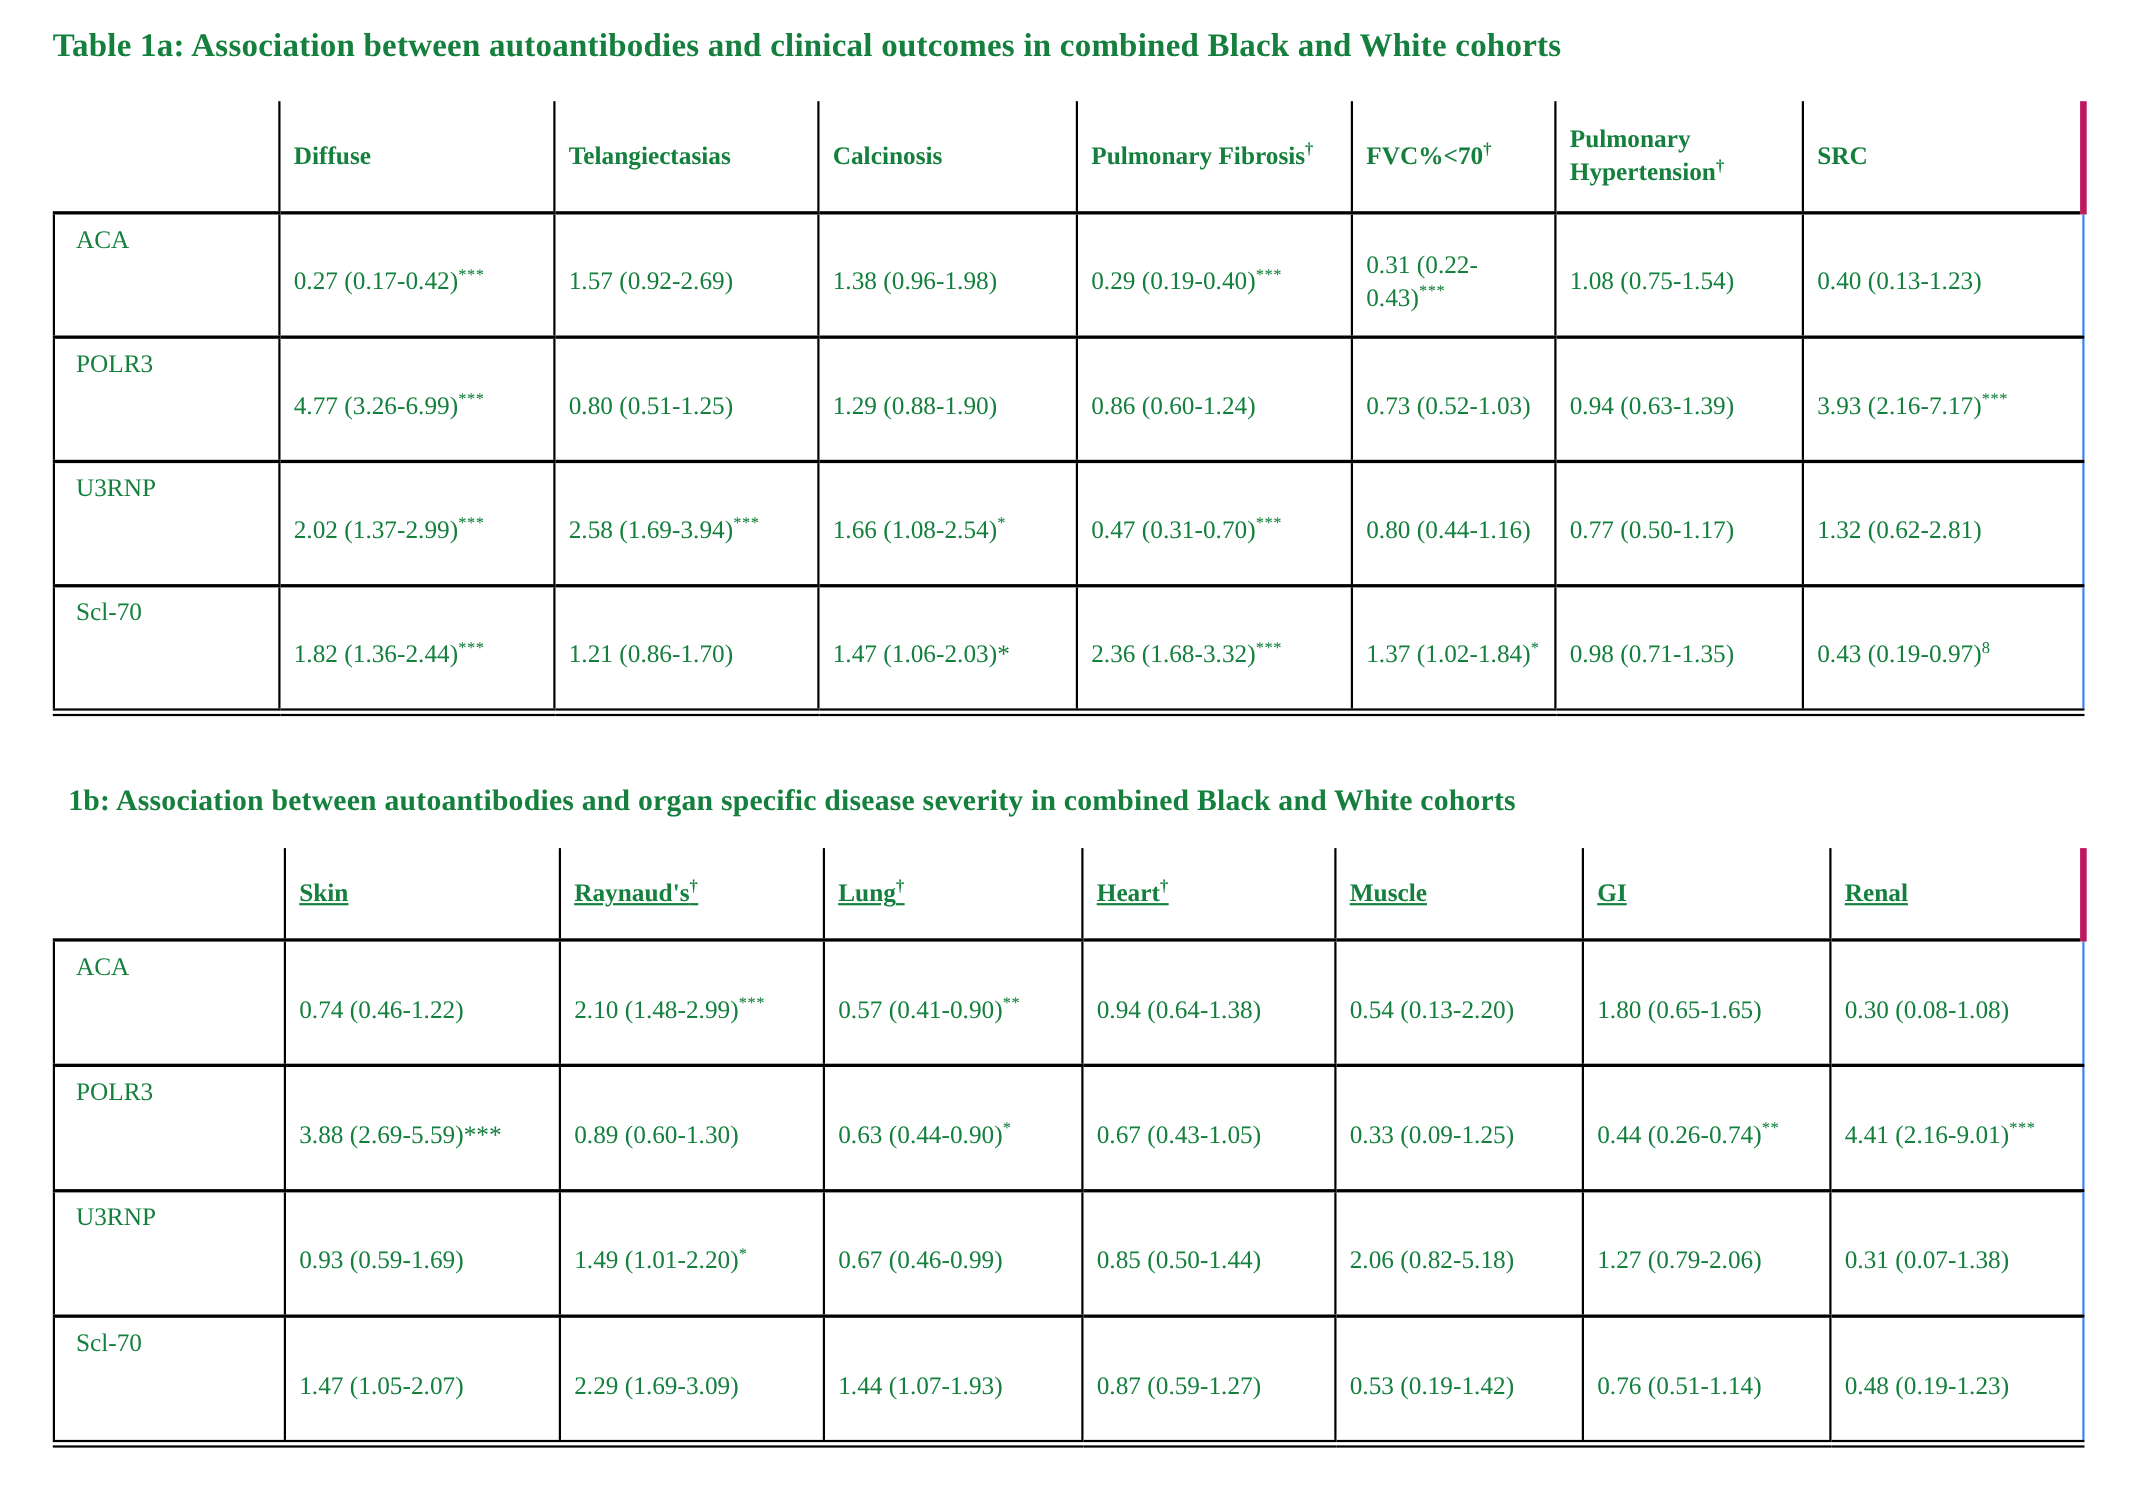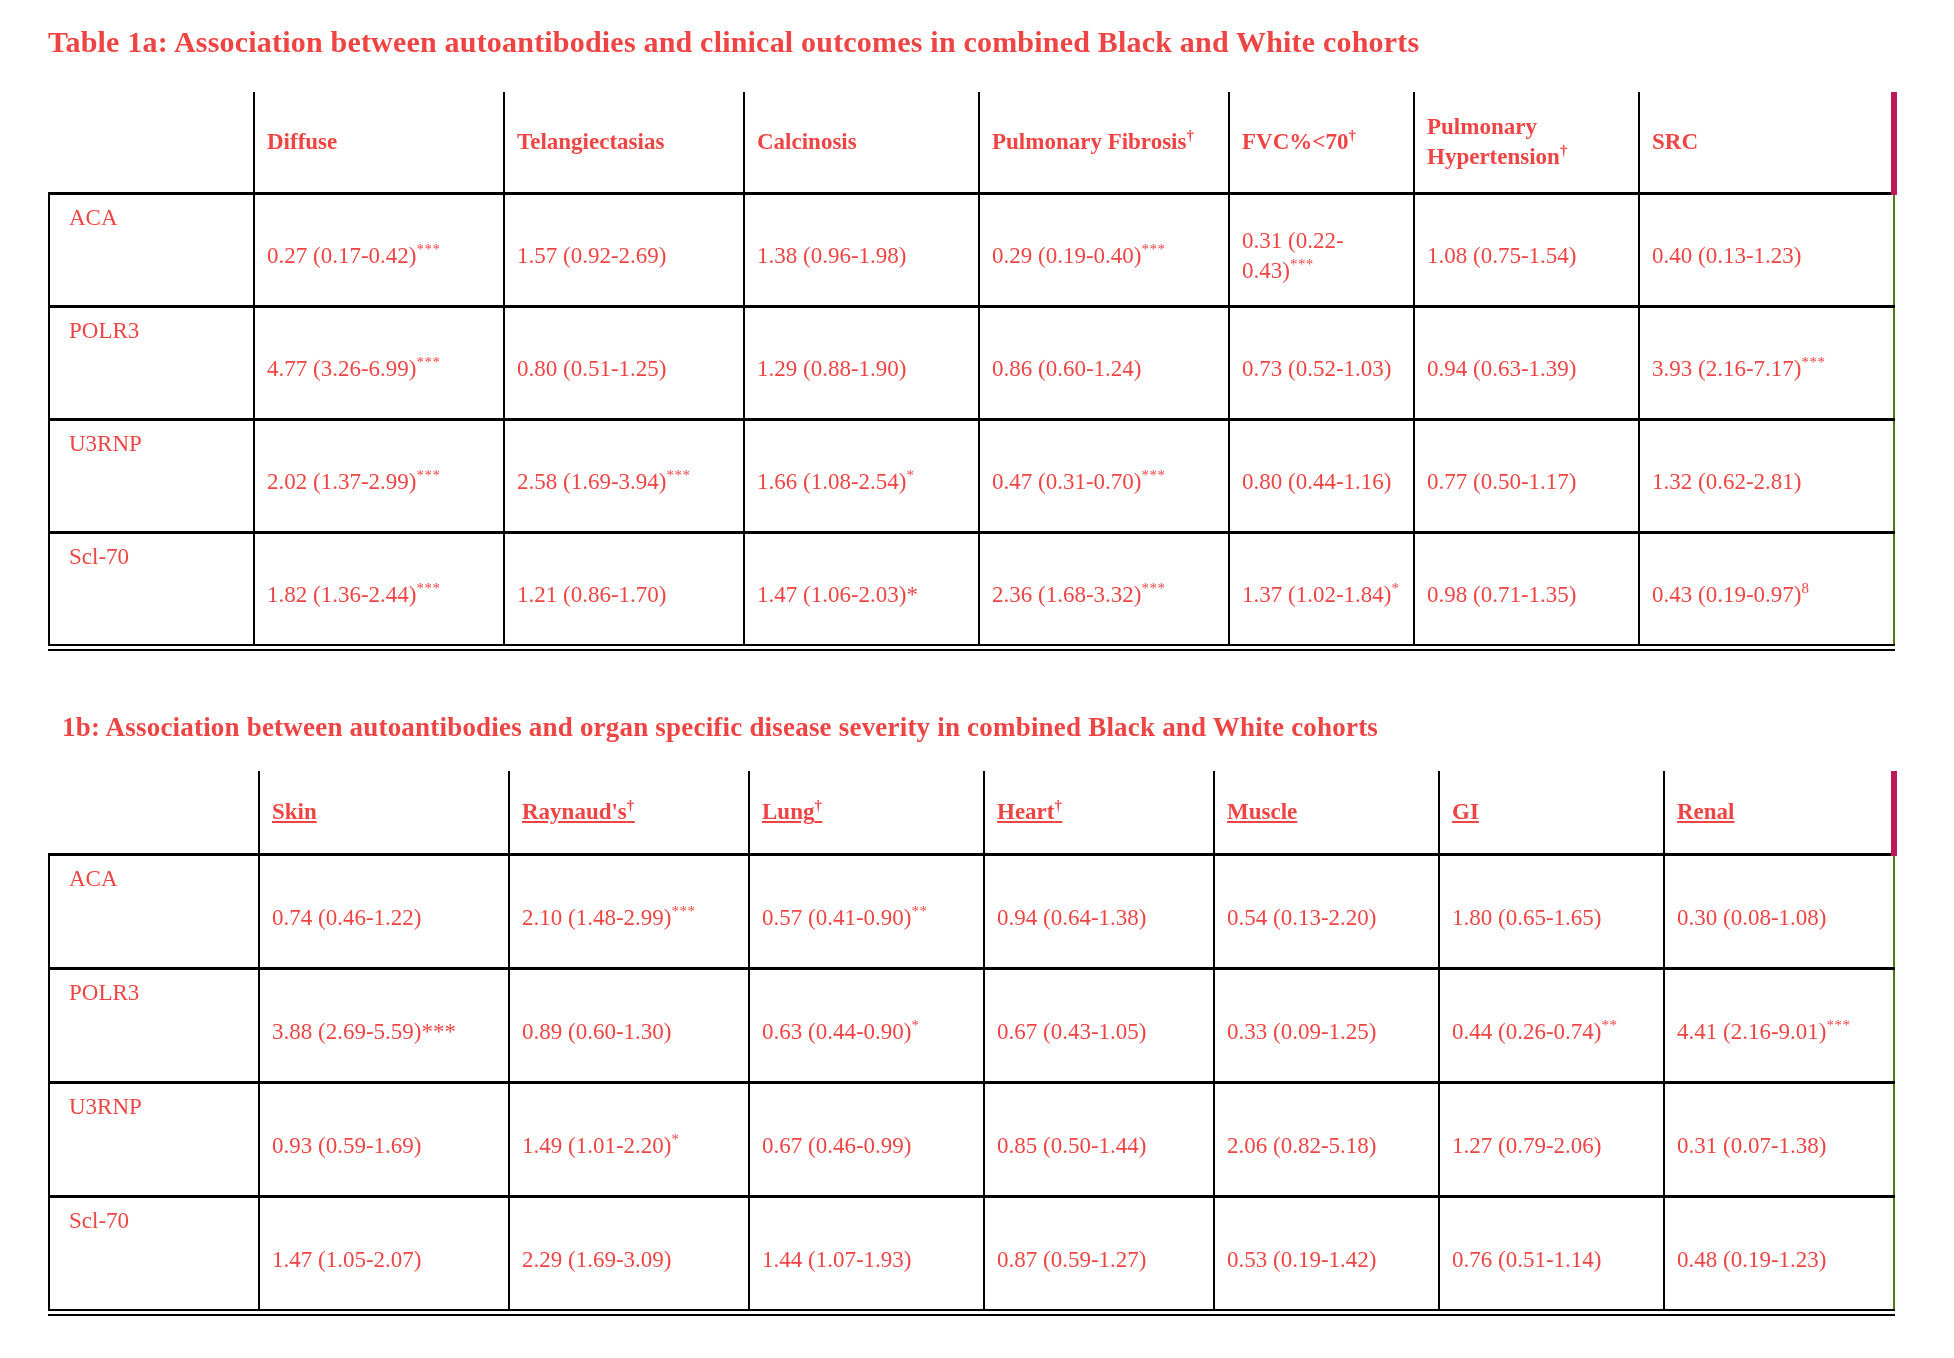--- a/index.html
+++ b/index.html
@@ -1,19 +1,19 @@
 <!DOCTYPE html>
 <html><head>
 <meta charset="utf-8">
 <style>
   html, body { margin: 0; padding: 0; background: #ffffff; }
   .page {
     width: 1954px; height: 1358px; box-sizing: border-box;
     padding: 24px 48px 0 48px; overflow: hidden;
-    font-family: "Liberation Serif", serif; color: #ef4444;
+    font-family: "Liberation Serif", serif; color: #15803d;
     background: #ffffff;
   }
   .tbl-title {
     font-weight: bold; font-size: 30px; line-height: 1.2;
     margin: 0 0 32px 0; letter-spacing: 0.2px;
   }
   .tbl-title.second { font-size: 27px; margin: 60px 0 28px 14px; }
   table {
     border-collapse: collapse; table-layout: fixed; width: 1845px;
   }
@@ -32,21 +32,21 @@
   table.t1b thead th { height: 74px; text-decoration: underline; }
   
   tbody th {
     font-weight: normal; vertical-align: top; padding-top: 8px;
     border-left: 2px solid #000; border-bottom: 3px solid #000; padding-left: 19px;
   }
   tbody td {
     vertical-align: middle; padding-top: 16px;
     border-left: 2px solid #000; border-bottom: 3px solid #000;
   }
-  tbody td:last-child { border-right: 2px solid #4d7c0f; }
+  tbody td:last-child { border-right: 2px solid #3b82f6; }
   table.t1a tbody th, table.t1a tbody td { height: 90px; }
   table.t1b tbody th, table.t1b tbody td { height: 91px; }
   tbody tr:last-child th, tbody tr:last-child td { border-bottom: 7px double #000; }
   sup { font-size: 65%; line-height: 0; vertical-align: super; letter-spacing: 0.5px; }
 </style>
 </head>
 <body>
 
 <div class="page">
 

